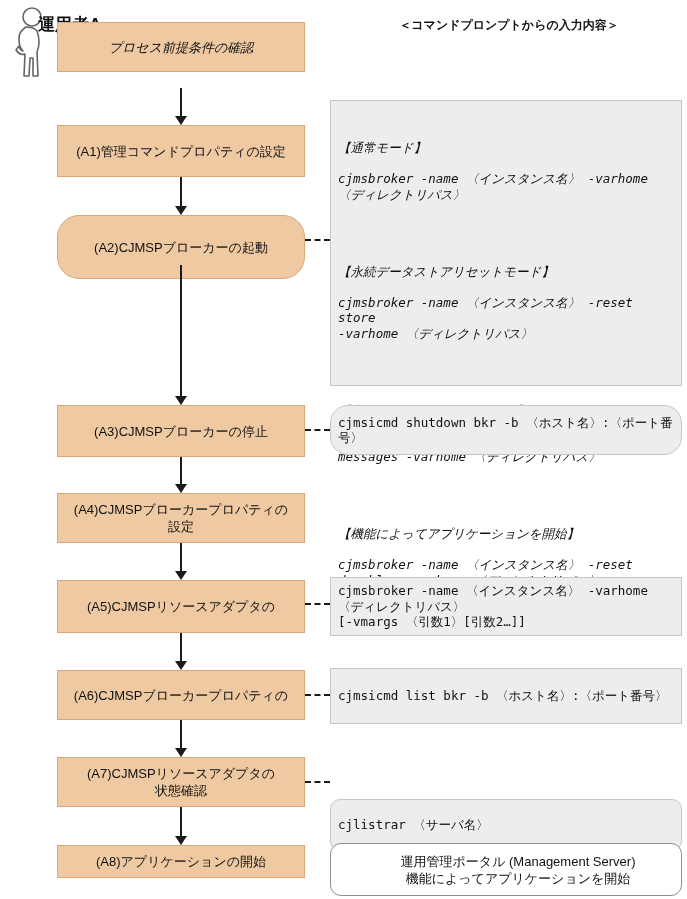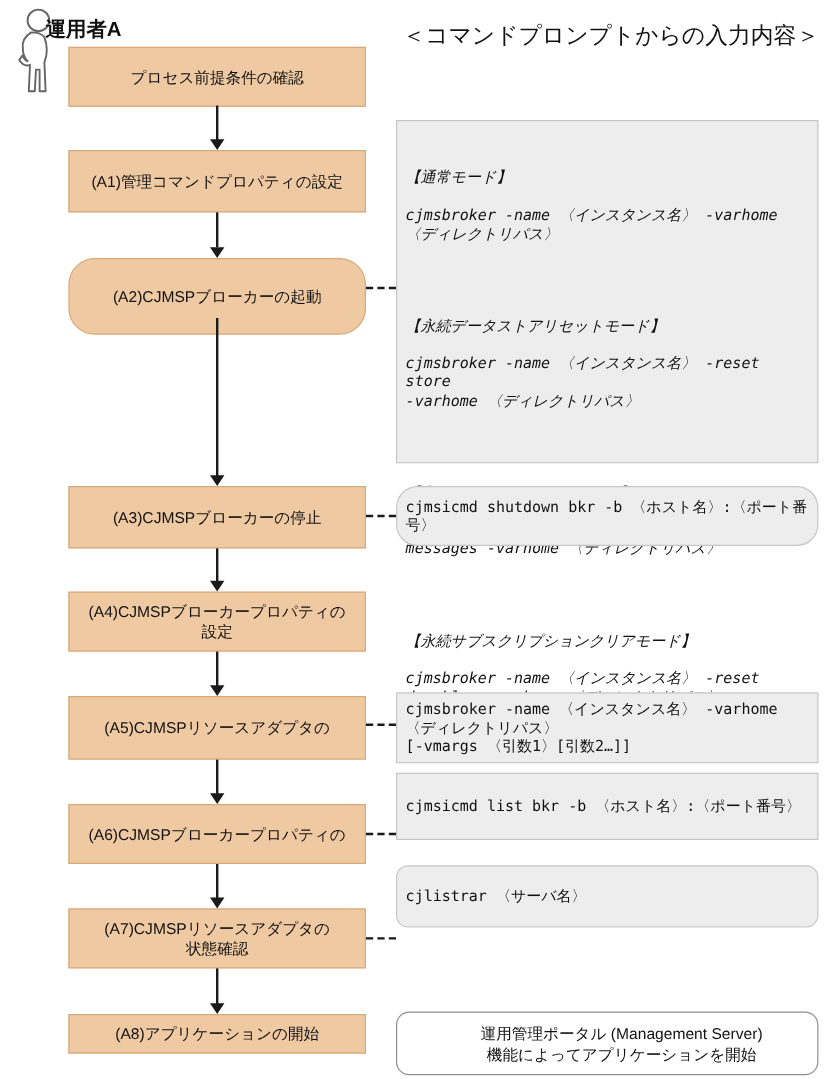--- a/index.html
+++ b/index.html
@@ -11,21 +11,21 @@
     color:#111;
     overflow:hidden;
   }
   
   .actor-label{
     position:absolute;left:38px;top:13px;
     font-size:17px;font-weight:bold;white-space:nowrap;
   }
   .right-title{
     position:absolute;left:333px;top:17px;width:352px;
-    text-align:center;font-size:19px;font-weight:normal;white-space:nowrap;
+    text-align:center;font-size:12px;font-weight:bold;white-space:nowrap;
   }
   .operator-icon{position:absolute;left:8px;top:6px;}
   
   .step{
     position:absolute;left:57px;width:248px;
     background:#EFC9A2;border:1px solid #D8A878;
     box-sizing:border-box;
     display:flex;align-items:center;justify-content:center;
     text-align:center;font-size:13px;line-height:17px;
     white-space:pre-line;
@@ -71,21 +71,21 @@
 
   <div class="operator-icon">
     <svg width="44" height="74" viewBox="0 0 44 74">
       <circle cx="24" cy="11" r="9" fill="#ffffff" stroke="#666" stroke-width="1.6"></circle>
       <path d="M18 21 Q10 26 11 34 Q11 41 15 45 Q12 44 11 40 L8 44 Q12 50 17 48 L16 70 L21 70 L22 52 L25 52 L25 70 L30 70 L29 46 Q33 36 29 25 Q26 21 18 21 Z" fill="#ffffff" stroke="#666" stroke-width="1.6" stroke-linejoin="round"></path>
     </svg>
   </div>
   <div class="actor-label">運用者A</div>
   <div class="right-title">＜コマンドプロンプトからの入力内容＞</div>
 
-  <div class="step" style="top:39px;height:50px;">プロセス前提条件の確認</div>
+  <div class="step" style="top:22px;height:50px;font-style:italic;">プロセス前提条件の確認</div>
   <div class="step" style="top:125px;height:52px;">(A1)管理コマンドプロパティの設定</div>
   <div class="step" style="top:215px;height:64px;border-radius:22px;">(A2)CJMSPブローカーの起動</div>
   <div class="step" style="top:405px;height:52px;">(A3)CJMSPブローカーの停止</div>
   <div class="step" style="top:493px;height:50px;">(A4)CJMSPブローカープロパティの
 設定</div>
   <div class="step" style="top:580px;height:53px;">(A5)CJMSPリソースアダプタの</div>
   <div class="step" style="top:670px;height:50px;">(A6)CJMSPブローカープロパティの</div>
   <div class="step" style="top:757px;height:50px;">(A7)CJMSPリソースアダプタの
 状態確認</div>
   <div class="step" style="top:845px;height:33px;">(A8)アプリケーションの開始</div>
@@ -123,29 +123,29 @@
       <div class="mode-heading">【永続データストアリセットモード】</div>
       <div class="mode-command">cjmsbroker -name 〈インスタンス名〉 -reset store
 -varhome 〈ディレクトリパス〉</div>
     </div>
     <div class="mode-block">
       <div class="mode-heading">【永続メッセージクリアモード】</div>
       <div class="mode-command">cjmsbroker -name 〈インスタンス名〉 -reset
 messages -varhome 〈ディレクトリパス〉</div>
     </div>
     <div class="mode-block">
-      <div class="mode-heading">【永続サブスクリプションクリアモード】</div>
+      <div class="mode-heading">【機能によってアプリケーションを開始】</div>
       <div class="mode-command">cjmsbroker -name 〈インスタンス名〉 -reset
 durables -varhome 〈ディレクトリパス〉</div>
     </div>
   </div>
 
   <div class="cmd cmd-single" style="top:405px;height:50px;border-radius:18px;">cjmsicmd shutdown bkr -b 〈ホスト名〉:〈ポート番号〉</div>
   <div class="cmd cmd-single" style="top:577px;height:59px;">cjmsbroker -name 〈インスタンス名〉 -varhome
 〈ディレクトリパス〉
 [-vmargs 〈引数1〉[引数2…]]</div>
-  <div class="cmd cmd-single" style="top:644px;height:56px;">cjmsicmd list bkr -b 〈ホスト名〉:〈ポート番号〉</div>
-  <div class="cmd cmd-single" style="top:721px;height:52px;border-radius:10px;">cjlistrar 〈サーバ名〉</div>
+  <div class="cmd cmd-single" style="top:668px;height:56px;">cjmsicmd list bkr -b 〈ホスト名〉:〈ポート番号〉</div>
+  <div class="cmd cmd-single" style="top:799px;height:52px;border-radius:10px;">cjlistrar 〈サーバ名〉</div>
 
   <div class="note" style="top:843px;height:53px;padding-left:24px;">運用管理ポータル (Management Server)
 機能によってアプリケーションを開始</div>
 
 </div>
 
 </body></html>

